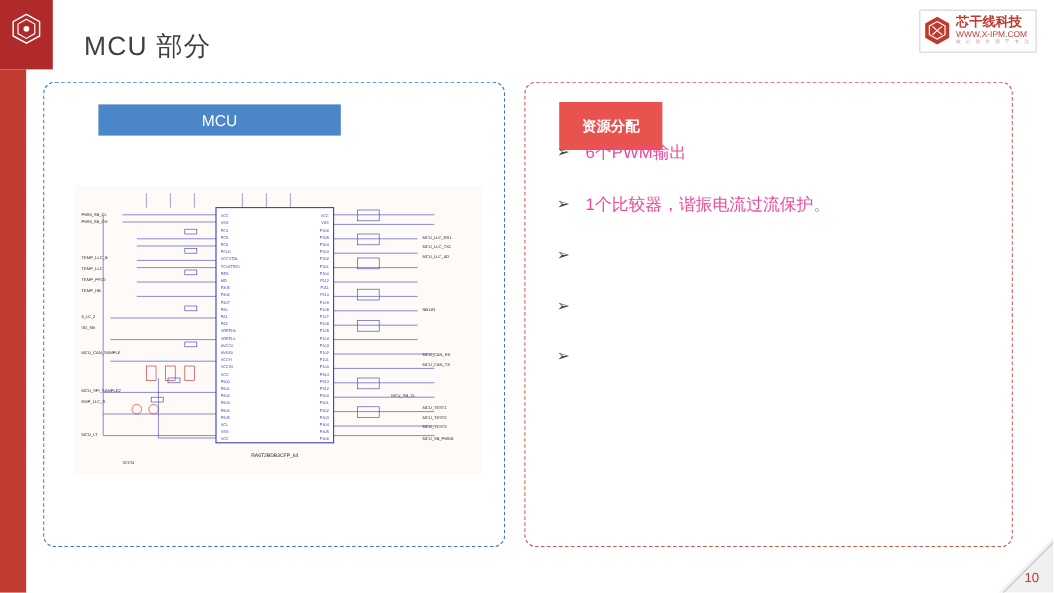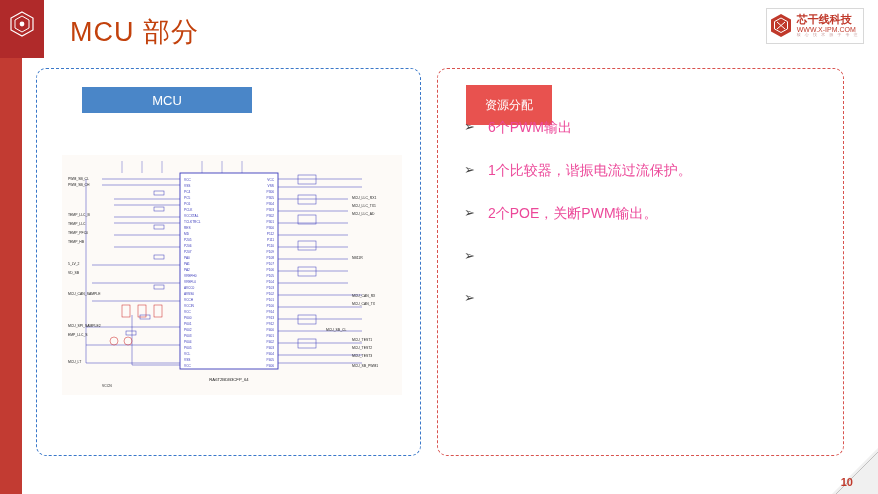--- a/index.html
+++ b/index.html
@@ -46,23 +46,23 @@
     top: 11px;
     width: 26px;
     height: 26px;
     color: #ffffff;
   }
 
   
   .slide-title {
     position: absolute;
     left: 70px;
-    top: 14px;
-    font-size: 27px;
-    color: #c2410c;
+    top: 24px;
+    font-size: 22px;
+    color: #404040;
     letter-spacing: 1px;
   }
 
   
   .brand {
     position: absolute;
     right: 14px;
     top: 8px;
     width: 98px;
     height: 36px;
@@ -123,21 +123,21 @@
     width: 407px;
     height: 388px;
     border: 1px dashed #d9534f;
     border-radius: 10px;
   }
 
   .tag-blue {
     position: absolute;
     left: 45px;
     top: 18px;
-    width: 170px;
+    width: 202px;
     height: 26px;
     background: #4a86c8;
     color: #ffffff;
     font-size: 13px;
     display: flex;
     align-items: center;
     justify-content: center;
   }
   .tag-red {
     position: absolute;
@@ -146,20 +146,21 @@
     min-width: 86px;
     height: 40px;
     background: #e8524f;
     color: #ffffff;
     font-size: 12px;
     display: flex;
     align-items: center;
     justify-content: center;
     padding: 12px 10px;
     box-sizing: border-box;
+    font-weight: bold;
   }
 
   
   .schematic {
     position: absolute;
     left: 25px;
     top: 86px;
     width: 340px;
     height: 240px;
     background: #fdfaf7;
@@ -194,25 +195,25 @@
   
   .corner {
     position: absolute;
     right: 0;
     bottom: 0;
     width: 46px;
     height: 46px;
   }
   .page-num {
     position: absolute;
-    right: 25px;
+    right: 12px;
     bottom: 6px;
     font-size: 11px;
     color: #c0392b;
-    font-weight: bold;
+    font-weight: normal;
   }
 </style>
 </head>
 <body>
 
 <div class="left-bar"></div>
 <div class="left-bar-lower"></div>
 <div class="left-bar-lower2"></div>
 <div class="logo-mark">
   <svg width="26" height="26" viewBox="0 0 26 26">
@@ -430,21 +431,20 @@
     <div class="bullet">
       <span class="bullet-mark">➢</span>
       <span class="bullet-text">6个PWM输出</span>
     </div>
     <div class="bullet">
       <span class="bullet-mark">➢</span>
       <span class="bullet-text">1个比较器，谐振电流过流保护。</span>
     </div>
     <div class="bullet">
       <span class="bullet-mark">➢</span>
-      <span class="bullet-text">2个POE，关断PWM输出。</span>
     </div>
     <div class="bullet">
       <span class="bullet-mark">➢</span>
     </div>
     <div class="bullet">
       <span class="bullet-mark">➢</span>
     </div>
   </div>
 </div>
 

